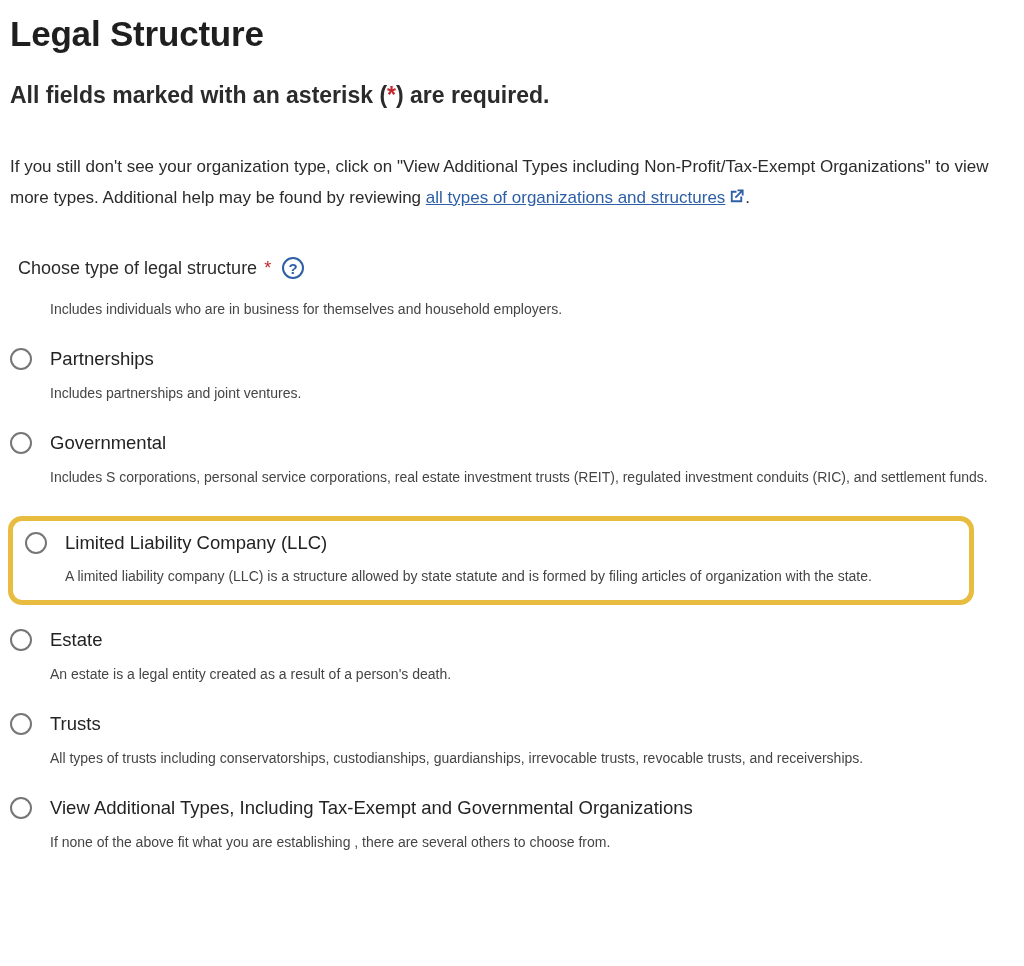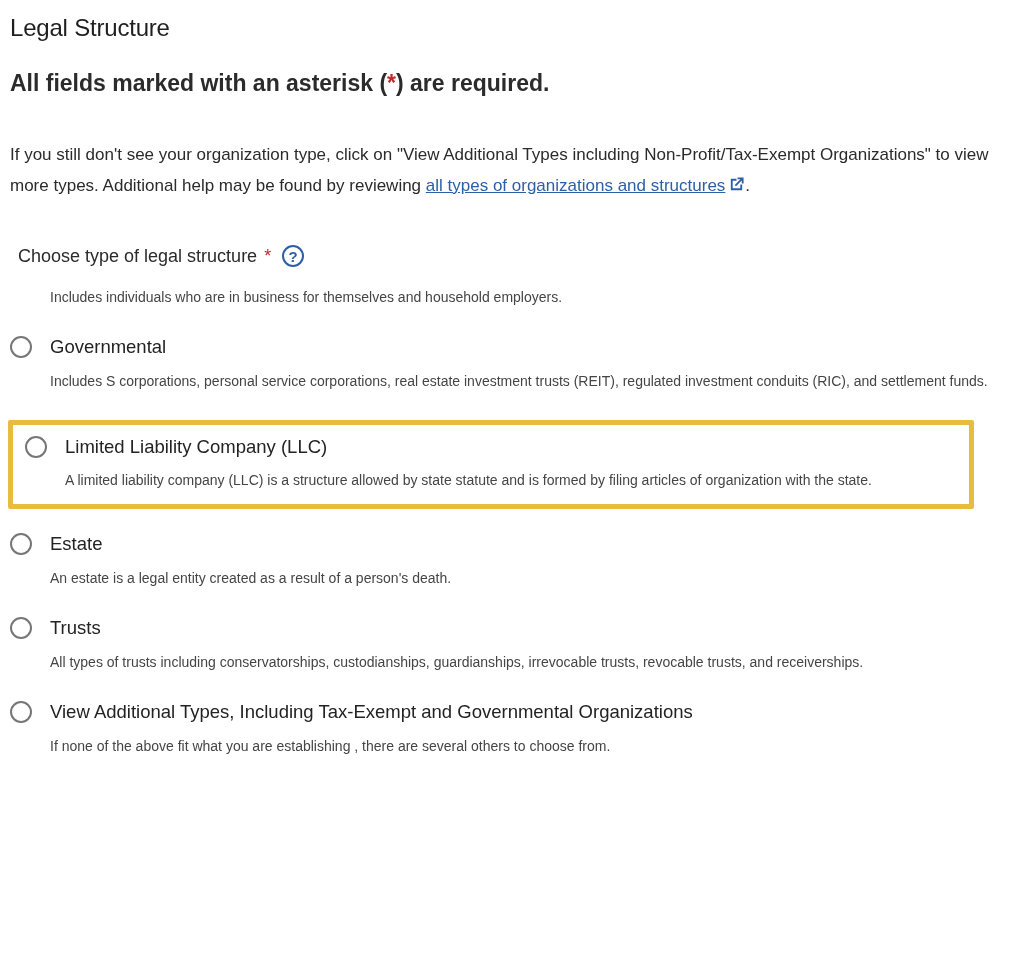--- a/index.html
+++ b/index.html
@@ -14,21 +14,21 @@
   *{box-sizing:border-box;margin:0;padding:0;}
   html,body{background:#ffffff;}
   body{
     width:1024px;height:966px;
     font-family:"Liberation Sans", sans-serif;
     color:var(--body);
     padding:10px 10px 0 10px;
     overflow:hidden;
   }
   h1{
-    font-size:24px;font-weight:400;color:var(--ink);
+    font-size:35px;font-weight:700;color:var(--ink);
     letter-spacing:-0.2px;
     margin:4px 0 28px 0;
   }
   .required-note{
     font-size:23px;color:var(--body);
     margin:0 0 42px 0;
     font-weight:bold;
   }
   .red{color:var(--red);}
   h2{
@@ -83,21 +83,21 @@
   .option-label{
     font-size:18.5px;color:#232323;
   }
   .option-desc{
     font-size:14px;line-height:21px;color:var(--desc);
     margin:13px 0 0 40px;
     max-width:940px;
   }
   .option.highlighted{
     border:5px solid var(--gold);
-    border-radius:2px;
+    border-radius:14px;
     padding:11px 12px 13px 12px;
     width:966px;
     margin-left:-2px;
     margin-bottom:24px;
   }
   .option.highlighted .option-desc{margin-top:12px;}
 </style>
 </head>
 <body>
 
@@ -117,20 +117,27 @@
     <span>Choose type of legal structure</span>
     <span class="red">*</span>
     <span class="help-icon">?</span>
   </div>
 
   <div id="options-list">
   <div class="option">
     <div class="option-desc">Includes individuals who are in business for themselves and household employers.</div>
   </div>
 
+  <div class="option">
+    <div class="option-row">
+      <span class="radio"></span>
+      <span class="option-label">Partnerships</span>
+    </div>
+    <div class="option-desc">Includes partnerships and joint ventures.</div>
+  </div>
 
   <div class="option">
     <div class="option-row">
       <span class="radio"></span>
       <span class="option-label">Governmental</span>
     </div>
     <div class="option-desc">Includes S corporations, personal service corporations, real estate investment trusts (REIT), regulated investment conduits (RIC), and settlement funds.</div>
   </div>
 
   <div class="option highlighted">

